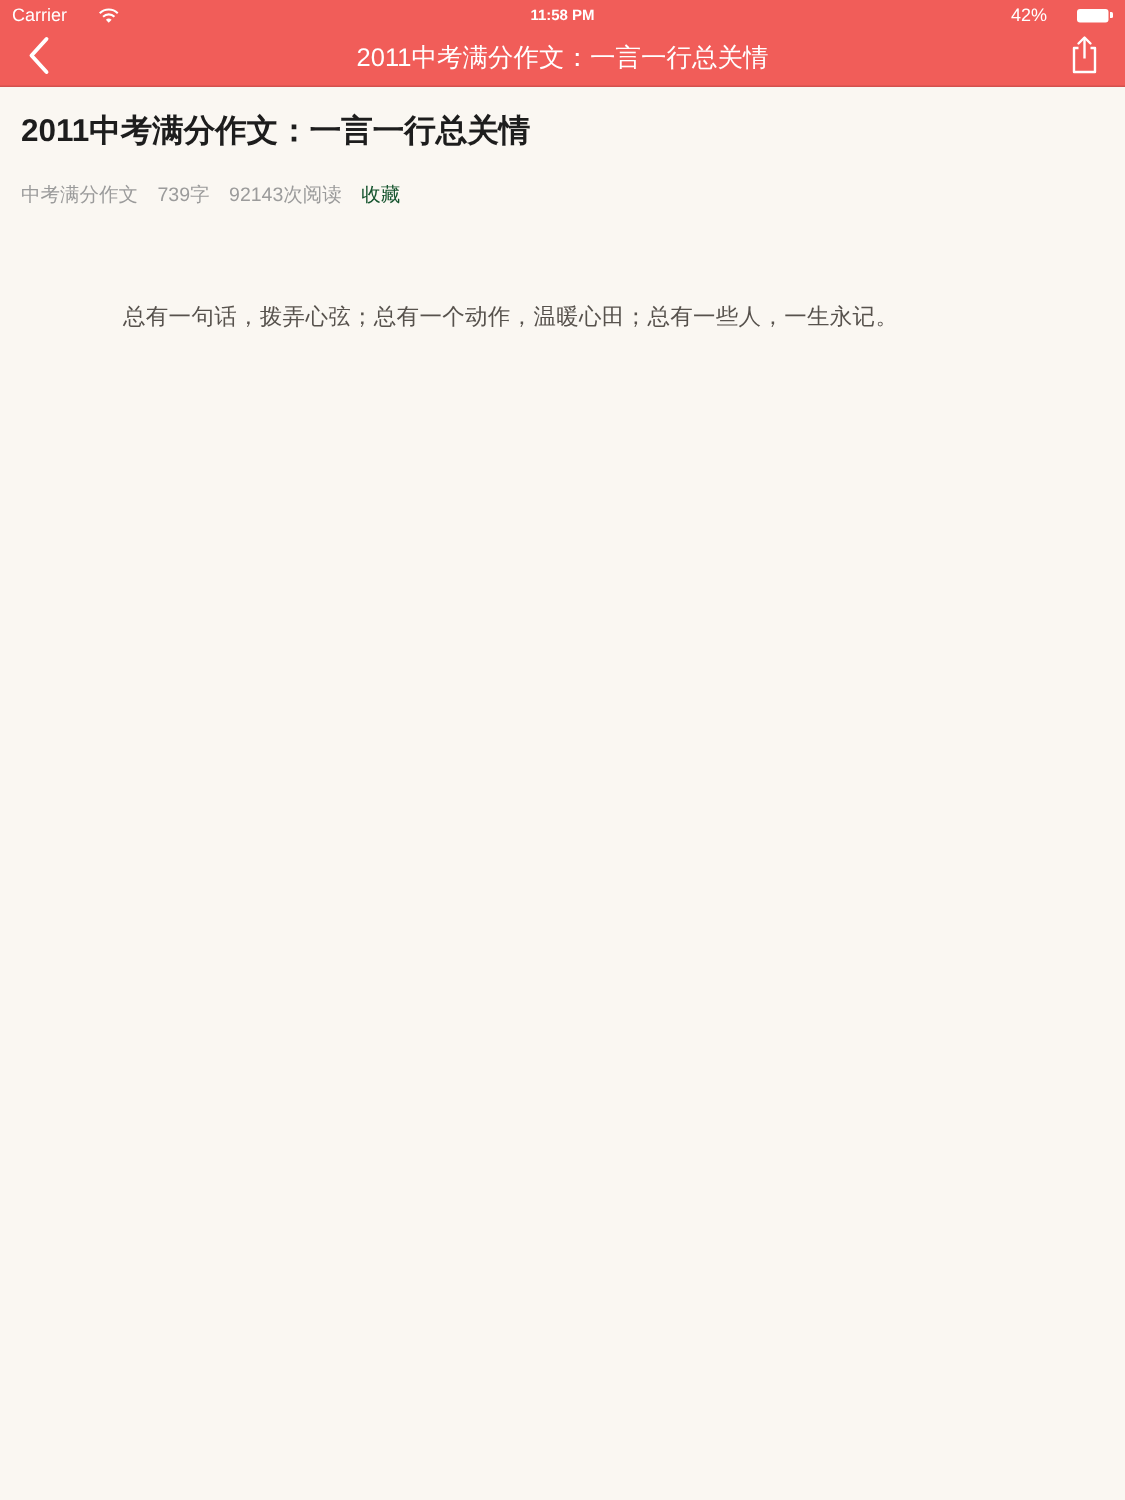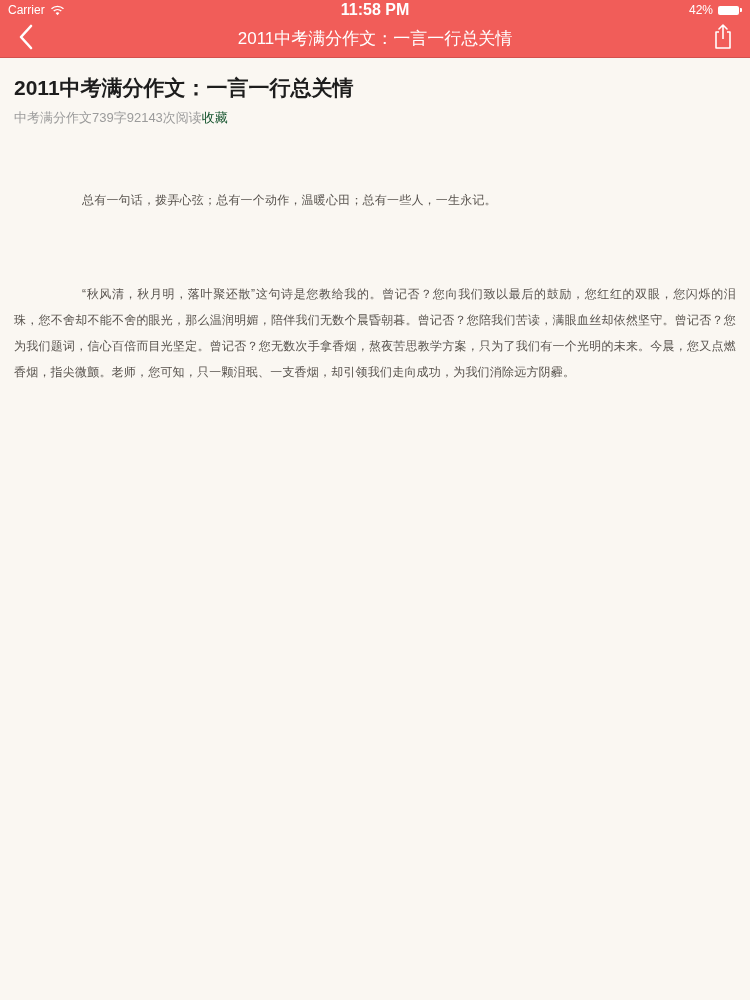--- a/index.html
+++ b/index.html
@@ -11,24 +11,24 @@
     position:relative;
   }
   
   .chrome { background:#f15d59; color:#fff; }
   .status-bar {
     height:20px;
     display:flex; align-items:center; justify-content:space-between;
     padding:0 8px; position:relative;
     font-size:12px;
   }
-  .sb-left, .sb-right { display:flex; align-items:center; gap:5px; }
+  .sb-left, .sb-right { display:flex; align-items:center; gap:20px; }
   .sb-time {
     position:absolute; left:0; right:0; text-align:center;
-    font-weight:bold; font-size:16px; pointer-events:none;
+    font-weight:bold; font-size:10px; pointer-events:none;
   }
   .wifi-svg, .battery-wrap { display:inline-flex; align-items:center; }
   .battery-body {
     width:21px; height:9px; border-radius:2px; background:#fff; display:inline-block;
   }
   .battery-nub {
     width:2px; height:4px; background:#fff; border-radius:0 1px 1px 0;
     display:inline-block; margin-left:1px;
   }
   .nav-bar {
@@ -48,27 +48,27 @@
     position:absolute; right:12px; top:4px; width:30px; height:30px;
     display:flex; align-items:center; justify-content:center; cursor:pointer;
   }
   
   .content { padding:0 14px; }
   .article-title {
     padding-top:16px;
     font-size:21px; font-weight:bold; color:#1d1d1d; line-height:28px;
   }
   .meta {
-    margin-top:7px; font-size:13px; color:#9b9b9b;
-    display:flex; align-items:flex-end; 
+    margin-top:19px; font-size:13px; color:#9b9b9b;
+    display:flex; align-items:flex-end; gap:13px;
   }
   .meta .fav { color:#14532d; cursor:pointer; }
   .body-text { margin-top:60px; }
   .body-text p {
-    font-size:12px; line-height:26px; color:#57524d;
+    font-size:15px; line-height:26px; color:#57524d;
     text-align:justify; text-indent:68px;
     margin-bottom:68px;
     letter-spacing:0.2px;
   }
 </style>
 </head>
 <body>
 
 <header class="chrome">
   <div class="status-bar">
@@ -118,16 +118,15 @@
 
   <div class="meta">
     <span>中考满分作文</span>
     <span>739字</span>
     <span>92143次阅读</span>
     <span class="fav">收藏</span>
   </div>
 
   <article class="body-text">
     <p>总有一句话，拨弄心弦；总有一个动作，温暖心田；总有一些人，一生永记。</p>
-    <p>“秋风清，秋月明，落叶聚还散”这句诗是您教给我的。曾记否？您向我们致以最后的鼓励，您红红的双眼，您闪烁的泪珠，您不舍却不能不舍的眼光，那么温润明媚，陪伴我们无数个晨昏朝暮。曾记否？您陪我们苦读，满眼血丝却依然坚守。曾记否？您为我们题词，信心百倍而目光坚定。曾记否？您无数次手拿香烟，熬夜苦思教学方案，只为了我们有一个光明的未来。今晨，您又点燃香烟，指尖微颤。老师，您可知，只一颗泪珉、一支香烟，却引领我们走向成功，为我们消除远方阴霾。</p>
 
   </article>
 </main>
 
 </body></html>

